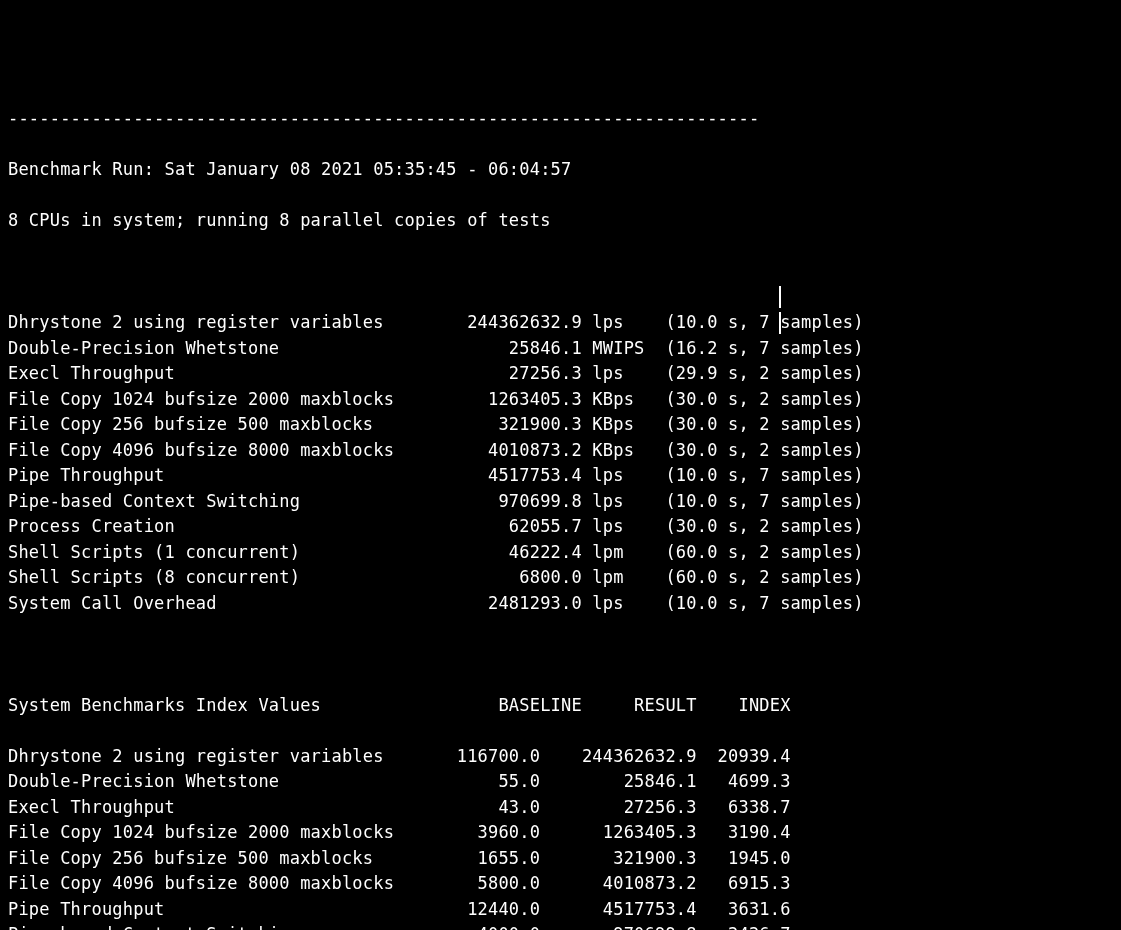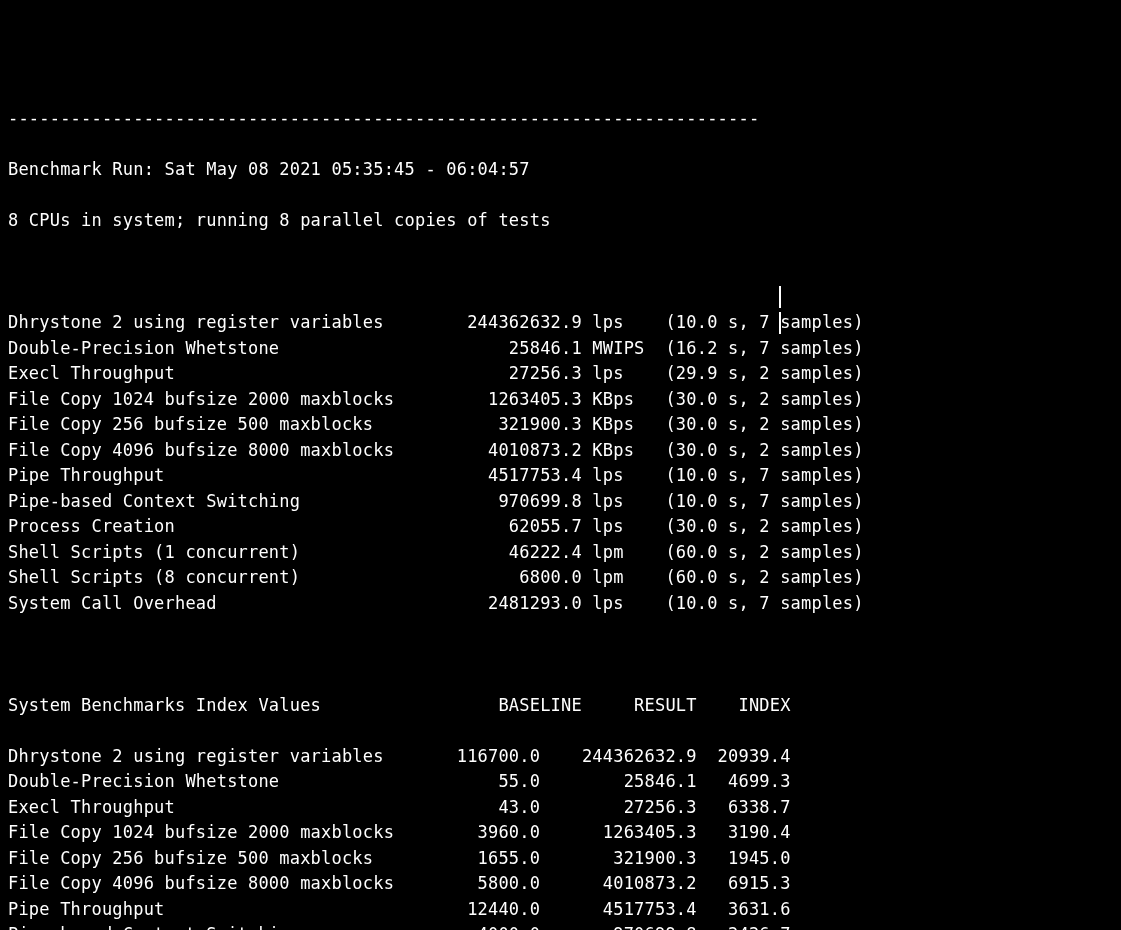--- a/index.html
+++ b/index.html
@@ -31,21 +31,21 @@
       top: 312px;
       left: 779px;
     }
   </style>
 </head>
 <body>
 
 
 
 <span class="line">------------------------------------------------------------------------</span>
-<span class="line">Benchmark Run: Sat May 08 2021 05:35:45 - 06:04:57</span>
+<span class="line">Benchmark Run: Sat January 08 2021 05:35:45 - 06:04:57</span>
 <span class="line">8 CPUs in system; running 8 parallel copies of tests</span>
 <span class="line"> </span>
 <div id="tests-block"><span class="line">Dhrystone 2 using register variables        244362632.9 lps    (10.0 s, 7 samples)</span><span class="line">Double-Precision Whetstone                      25846.1 MWIPS  (16.2 s, 7 samples)</span><span class="line">Execl Throughput                                27256.3 lps    (29.9 s, 2 samples)</span><span class="line">File Copy 1024 bufsize 2000 maxblocks         1263405.3 KBps   (30.0 s, 2 samples)</span><span class="line">File Copy 256 bufsize 500 maxblocks            321900.3 KBps   (30.0 s, 2 samples)</span><span class="line">File Copy 4096 bufsize 8000 maxblocks         4010873.2 KBps   (30.0 s, 2 samples)</span><span class="line">Pipe Throughput                               4517753.4 lps    (10.0 s, 7 samples)</span><span class="line">Pipe-based Context Switching                   970699.8 lps    (10.0 s, 7 samples)</span><span class="line">Process Creation                                62055.7 lps    (30.0 s, 2 samples)</span><span class="line">Shell Scripts (1 concurrent)                    46222.4 lpm    (60.0 s, 2 samples)</span><span class="line">Shell Scripts (8 concurrent)                     6800.0 lpm    (60.0 s, 2 samples)</span><span class="line">System Call Overhead                          2481293.0 lps    (10.0 s, 7 samples)</span></div>
 <span class="line"> </span>
 <span class="line" id="index-header">System Benchmarks Index Values                 BASELINE     RESULT    INDEX</span>
 <div id="index-block"><span class="line">Dhrystone 2 using register variables       116700.0    244362632.9  20939.4</span><span class="line">Double-Precision Whetstone                     55.0        25846.1   4699.3</span><span class="line">Execl Throughput                               43.0        27256.3   6338.7</span><span class="line">File Copy 1024 bufsize 2000 maxblocks        3960.0      1263405.3   3190.4</span><span class="line">File Copy 256 bufsize 500 maxblocks          1655.0       321900.3   1945.0</span><span class="line">File Copy 4096 bufsize 8000 maxblocks        5800.0      4010873.2   6915.3</span><span class="line">Pipe Throughput                             12440.0      4517753.4   3631.6</span><span class="line">Pipe-based Context Switching                 4000.0       970699.8   2426.7</span></div>
 
 
 
 <span class="cursor"></span>

